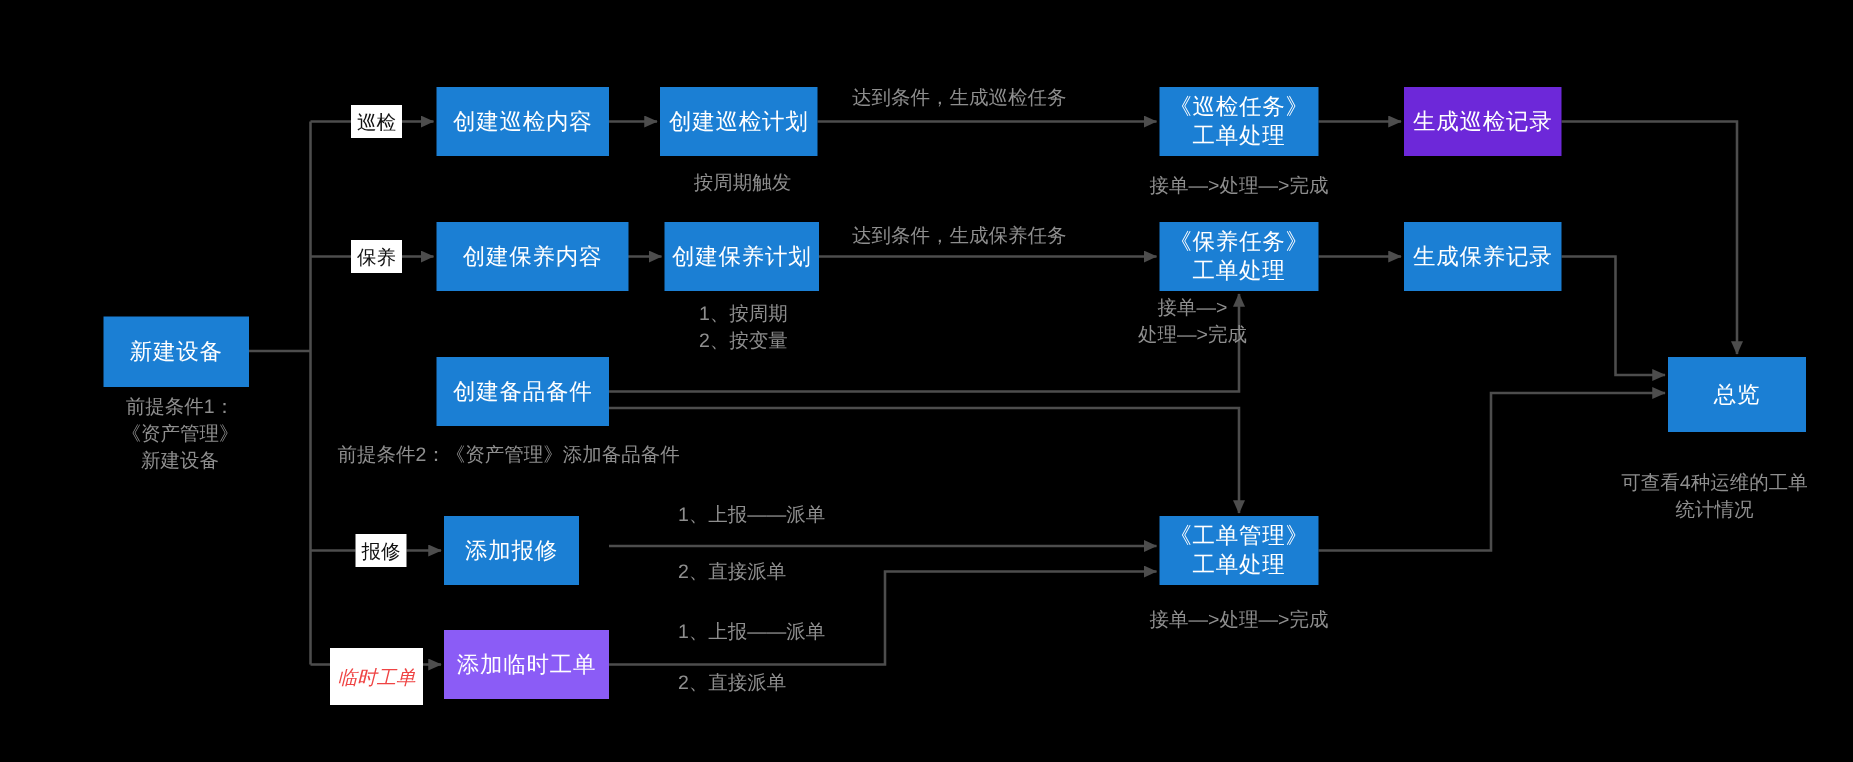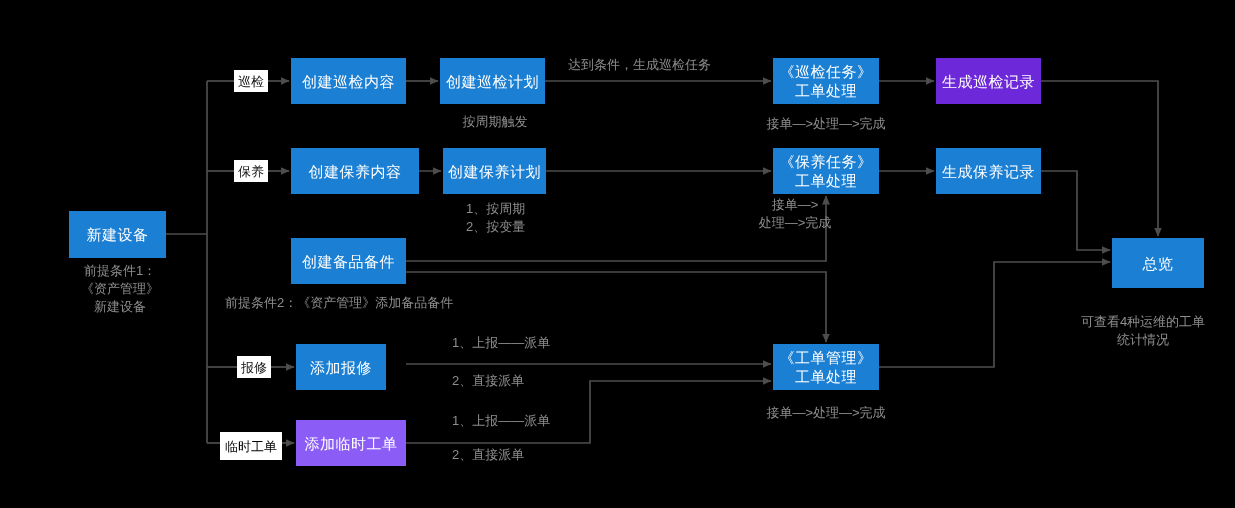--- a/index.html
+++ b/index.html
@@ -111,28 +111,29 @@
   <div class="node" style="left: 296px; top: 420px; width: 110px; height: 46px; background: #8b5cf6; color: rgb(255, 255, 255);">
       <span>添加临时工单</span>
     </div>
   <div class="node" style="left: 1112px; top: 238px; width: 92px; height: 50px; background: rgb(27, 127, 212); color: rgb(255, 255, 255);">
       <span>总览</span>
     </div>
 
   <div class="tag" style="left: 234px; top: 70px; width: 34px; height: 22px; background: rgb(255, 255, 255); color: rgb(17, 17, 17);">巡检</div>
   <div class="tag" style="left: 234px; top: 160px; width: 34px; height: 22px; background: rgb(255, 255, 255); color: rgb(17, 17, 17);">保养</div>
   <div class="tag" style="left: 237px; top: 356px; width: 34px; height: 22px; background: rgb(255, 255, 255); color: rgb(17, 17, 17);">报修</div>
-  <div class="tag" style="left: 220px; top: 432px; width: 62px; height: 28px; background: rgb(255, 255, 255); color: #000000;">临时工单</div>
+  <div class="tag" style="left: 220px; top: 432px; width: 62px; height: 38px; background: rgb(255, 255, 255); color: #ef4444; font-style: italic;">临时工单</div>
 
   <div class="note" style="left: 55px; top: 262px; width: 130px; text-align: center; color: rgb(142, 142, 142);">前提条件1：
 《资产管理》
 新建设备</div>
   <div class="note" style="left: 440px; top: 113px; width: 110px; text-align: center; color: rgb(142, 142, 142);">按周期触发</div>
   <div class="note" style="left: 568px; top: 56px; width: 195px; text-align: left; color: rgb(142, 142, 142);">达到条件，生成巡检任务</div>
   <div class="note" style="left: 756px; top: 115px; width: 140px; text-align: center; color: rgb(142, 142, 142);">接单—&gt;处理—&gt;完成</div>
+  <div class="note" style="left: 568px; top: 148px; width: 195px; text-align: left; color: rgb(142, 142, 142);">达到条件，生成保养任务</div>
   <div class="note" style="left: 466px; top: 200px; width: 110px; text-align: left; color: rgb(142, 142, 142);">1、按周期
 2、按变量</div>
   <div class="note" style="left: 750px; top: 196px; width: 90px; text-align: center; color: rgb(142, 142, 142);">接单—&gt;
 处理—&gt;完成</div>
   <div class="note" style="left: 225px; top: 294px; width: 255px; text-align: left; color: rgb(142, 142, 142);">前提条件2：《资产管理》添加备品备件</div>
   <div class="note" style="left: 452px; top: 334px; width: 140px; text-align: left; color: rgb(142, 142, 142);">1、上报——派单</div>
   <div class="note" style="left: 452px; top: 372px; width: 140px; text-align: left; color: rgb(142, 142, 142);">2、直接派单</div>
   <div class="note" style="left: 452px; top: 412px; width: 140px; text-align: left; color: rgb(142, 142, 142);">1、上报——派单</div>
   <div class="note" style="left: 452px; top: 446px; width: 140px; text-align: left; color: rgb(142, 142, 142);">2、直接派单</div>
   <div class="note" style="left: 756px; top: 404px; width: 140px; text-align: center; color: rgb(142, 142, 142);">接单—&gt;处理—&gt;完成</div>

